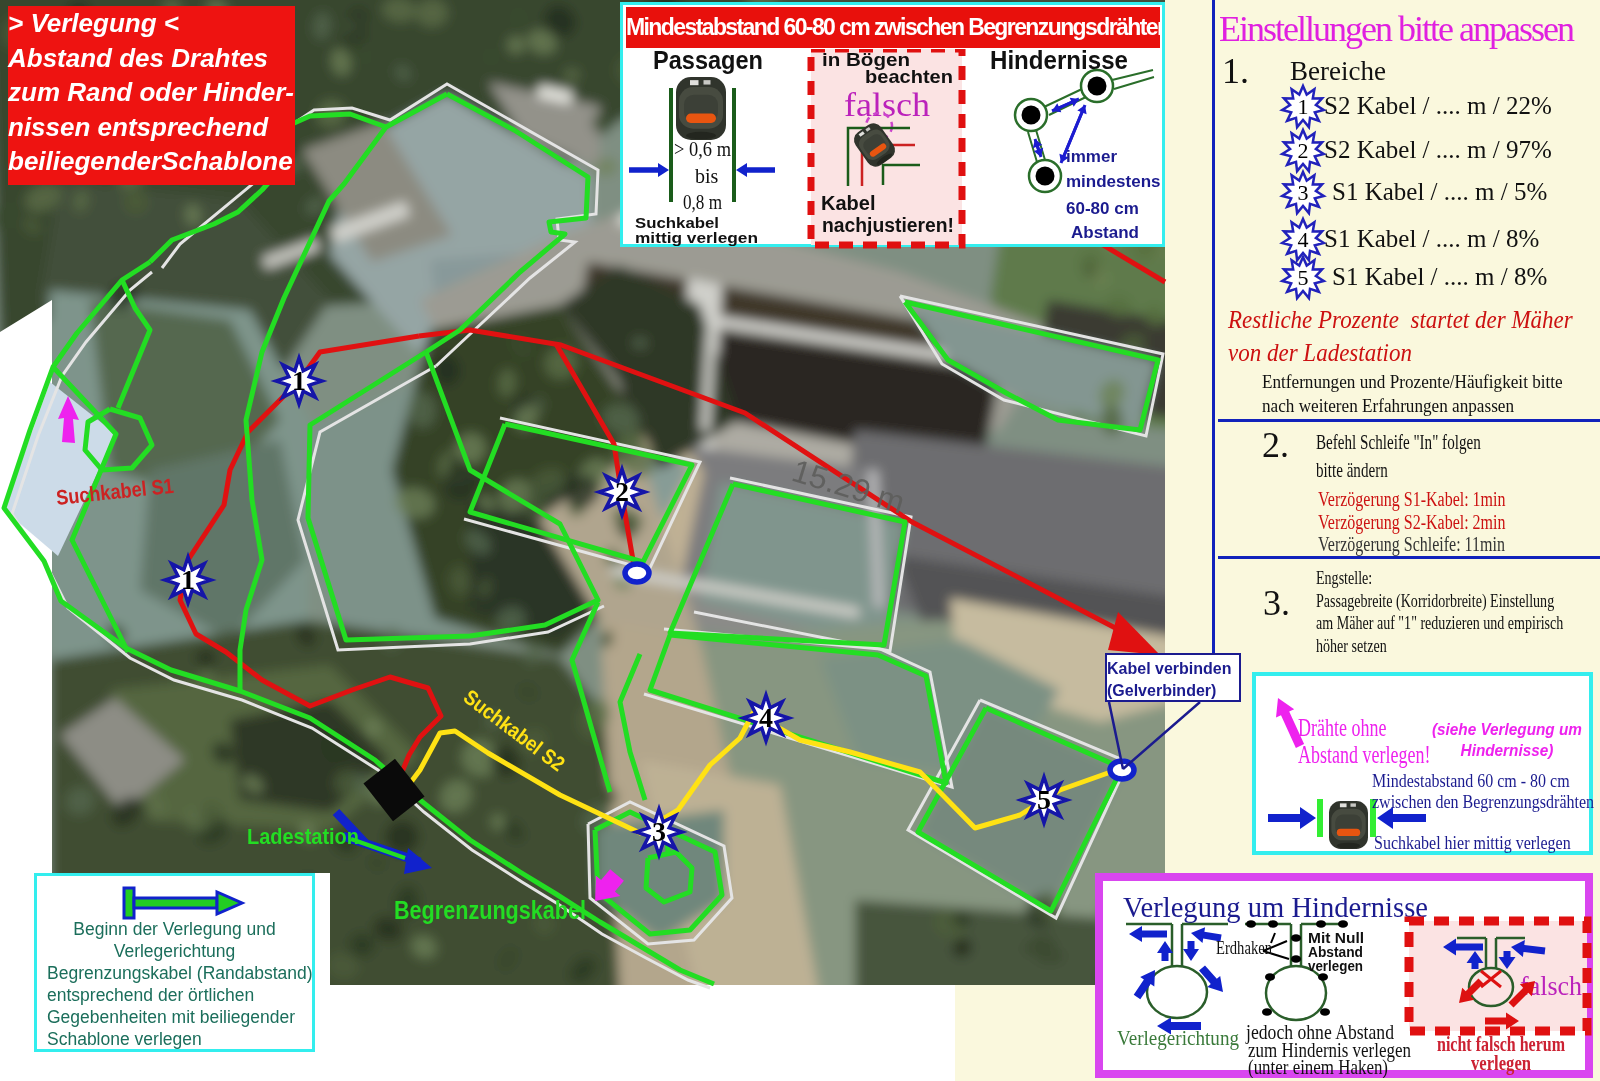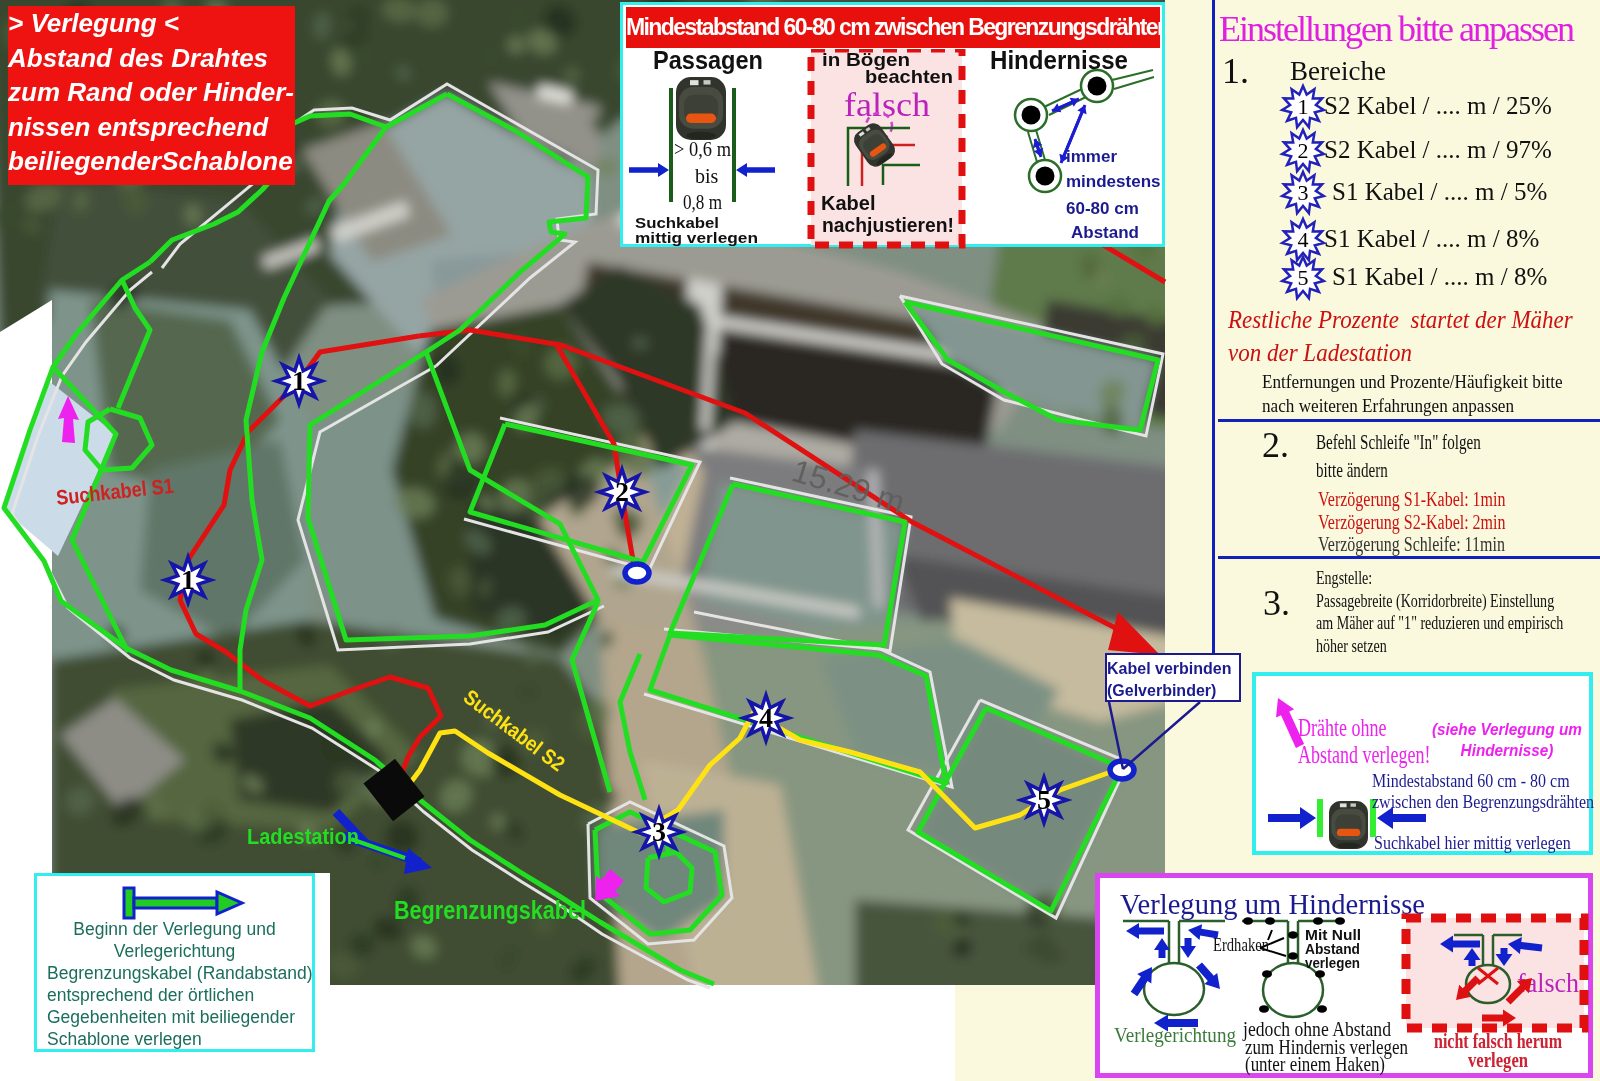--- a/index.html
+++ b/index.html
@@ -441,21 +441,21 @@
 <polygon points="1303.0,130.0 1306.7,138.5 1314.4,133.3 1312.8,142.5 1322.1,142.3 1315.9,149.1 1323.8,154.0 1314.8,156.4 1318.9,164.8 1310.0,161.9 1308.9,171.1 1303.0,164.0 1297.1,171.1 1296.0,161.9 1287.1,164.8 1291.2,156.4 1282.2,154.0 1290.1,149.1 1283.9,142.3 1293.2,142.5 1291.6,133.3 1299.3,138.5" fill="#fff" stroke="#2222bb" stroke-width="2.5"></polygon>
         <text x="1303" y="158" font-family="Liberation Serif" font-size="22" fill="#000" text-anchor="middle">2</text>
 <polygon points="1303.0,172.0 1306.7,180.5 1314.4,175.3 1312.8,184.5 1322.1,184.3 1315.9,191.1 1323.8,196.0 1314.8,198.4 1318.9,206.8 1310.0,203.9 1308.9,213.1 1303.0,206.0 1297.1,213.1 1296.0,203.9 1287.1,206.8 1291.2,198.4 1282.2,196.0 1290.1,191.1 1283.9,184.3 1293.2,184.5 1291.6,175.3 1299.3,180.5" fill="#fff" stroke="#2222bb" stroke-width="2.5"></polygon>
         <text x="1303" y="200" font-family="Liberation Serif" font-size="22" fill="#000" text-anchor="middle">3</text>
 <polygon points="1303.0,219.0 1306.7,227.5 1314.4,222.3 1312.8,231.5 1322.1,231.3 1315.9,238.1 1323.8,243.0 1314.8,245.4 1318.9,253.8 1310.0,250.9 1308.9,260.1 1303.0,253.0 1297.1,260.1 1296.0,250.9 1287.1,253.8 1291.2,245.4 1282.2,243.0 1290.1,238.1 1283.9,231.3 1293.2,231.5 1291.6,222.3 1299.3,227.5" fill="#fff" stroke="#2222bb" stroke-width="2.5"></polygon>
         <text x="1303" y="247" font-family="Liberation Serif" font-size="22" fill="#000" text-anchor="middle">4</text>
 <polygon points="1303.0,257.0 1306.7,265.5 1314.4,260.3 1312.8,269.5 1322.1,269.3 1315.9,276.1 1323.8,281.0 1314.8,283.4 1318.9,291.8 1310.0,288.9 1308.9,298.1 1303.0,291.0 1297.1,298.1 1296.0,288.9 1287.1,291.8 1291.2,283.4 1282.2,281.0 1290.1,276.1 1283.9,269.3 1293.2,269.5 1291.6,260.3 1299.3,265.5" fill="#fff" stroke="#2222bb" stroke-width="2.5"></polygon>
         <text x="1303" y="285" font-family="Liberation Serif" font-size="22" fill="#000" text-anchor="middle">5</text>
 </g>
 </svg>
-<div class="abs serif" style="left:1324px;top:92px;font-size:25px;color:#111;white-space:nowrap;">S2 Kabel / .... m / 25%</div>
+<div class="abs serif" style="left:1324px;top:92px;font-size:25px;color:#111;white-space:nowrap;">S2 Kabel / .... m / 22%</div>
 <div class="abs serif" style="left:1324px;top:136px;font-size:25px;color:#111;white-space:nowrap;">S2 Kabel / .... m / 97%</div>
 <div class="abs serif" style="left:1332px;top:178px;font-size:25px;color:#111;white-space:nowrap;">S1 Kabel / .... m / 5%</div>
 <div class="abs serif" style="left:1324px;top:225px;font-size:25px;color:#111;white-space:nowrap;">S1 Kabel / .... m / 8%</div>
 <div class="abs serif" style="left:1332px;top:263px;font-size:25px;color:#111;white-space:nowrap;">S1 Kabel / .... m / 8%</div>
 <div class="abs serif" style="left:1228px;top:304px;font-size:25px;font-style:italic;color:#cc1111;line-height:1.3;white-space:normal;width:380px;transform:scaleX(0.92);transform-origin:left top;">Restliche Prozente&nbsp; startet der Mäher von der Ladestation</div>
 <div class="abs serif" style="left:1262px;top:370px;font-size:19.5px;color:#111;line-height:1.22;white-space:nowrap;transform:scaleX(0.88);transform-origin:left top;">Entfernungen und Prozente/Häufigkeit bitte<br>nach weiteren Erfahrungen anpassen</div>
 <div class="abs" style="left:1218px;top:419px;width:382px;height:3px;background:#1122bb;"></div>
 <div class="abs serif" style="left:1262px;top:424px;font-size:36px;color:#111;">2.</div>
 <div class="abs serif" style="left:1316px;top:430px;font-size:21px;color:#111;white-space:nowrap;transform:scaleX(0.72);transform-origin:left top;">Befehl Schleife "In" folgen</div>
 <div class="abs serif" style="left:1316px;top:458px;font-size:21px;color:#111;white-space:nowrap;transform:scaleX(0.72);transform-origin:left top;">bitte ändern</div>
@@ -487,21 +487,21 @@
 <line x1="117" y1="123" x2="117" y2="161" stroke="#33ee33" stroke-width="6"></line>
 <polygon points="12.0,146.0 44.0,146.0 44.0,153.0 60.0,142.0 44.0,131.0 44.0,138.0 12.0,138.0" fill="#1122cc"></polygon>
 <polygon points="170.0,138.0 137.0,138.0 137.0,131.0 121.0,142.0 137.0,153.0 137.0,146.0 170.0,146.0" fill="#1122cc"></polygon>
 </svg></div>
 <div class="abs serif" style="left:42px;top:38px;font-size:25px;color:#ee22ee;line-height:1.08;white-space:nowrap;transform:scaleX(0.72);transform-origin:left top;">Drähte ohne<br>Abstand verlegen!</div>
 <div class="abs" style="left:176px;top:44px;font-size:17px;font-weight:bold;font-style:italic;color:#ee22ee;line-height:1.22;text-align:center;white-space:nowrap;transform:scaleX(0.9);transform-origin:left top;">(siehe Verlegung um<br>Hindernisse)</div>
 <div class="abs serif" style="left:116px;top:94px;font-size:19.5px;color:#1b1b8f;line-height:1.1;transform:scaleX(0.82);transform-origin:left top;white-space:nowrap;">Mindestabstand 60 cm - 80 cm<br>zwischen den Begrenzungsdrähten</div>
 <div class="abs serif" style="left:118px;top:156px;font-size:19.5px;color:#1b1b8f;transform:scaleX(0.82);transform-origin:left top;white-space:nowrap;">Suchkabel hier mittig verlegen</div>
 </div>
 
-<div class="abs" style="left:1095px;top:873px;width:498px;height:205px;background:#fff;border:5px solid #d946ef;">
+<div class="abs" style="left:1095px;top:873px;width:498px;height:205px;background:#fff;border:8px solid #d946ef;">
 <svg width="490" height="197" viewBox="0 0 490 197" xmlns="http://www.w3.org/2000/svg">
 <text x="20" y="36" font-family="Liberation Serif" font-size="30" fill="#1b1b8f" textLength="305" lengthAdjust="spacingAndGlyphs">Verlegung um Hindernisse</text>
 <g stroke="#2a5e2a" stroke-width="2.5" fill="none">
 <path d="M23,43 L69,43 M79,43 L125,43"></path>
 <path d="M69,43 L69,85 M79,43 L79,85"></path>
 <ellipse cx="74" cy="111" rx="30" ry="26"></ellipse>
 </g>
 <polygon points="64.0,49.5 39.0,49.5 39.0,45.0 26.0,53.0 39.0,61.0 39.0,56.5 64.0,56.5" fill="#1122cc"></polygon>
 <polygon points="118.6,53.5 101.4,50.7 102.1,46.2 88.0,52.0 99.5,62.0 100.2,57.6 117.4,60.5" fill="#1122cc"></polygon>
 <polygon points="65.5,80.0 65.5,72.0 70.0,72.0 62.0,60.0 54.0,72.0 58.5,72.0 58.5,80.0" fill="#1122cc"></polygon>

